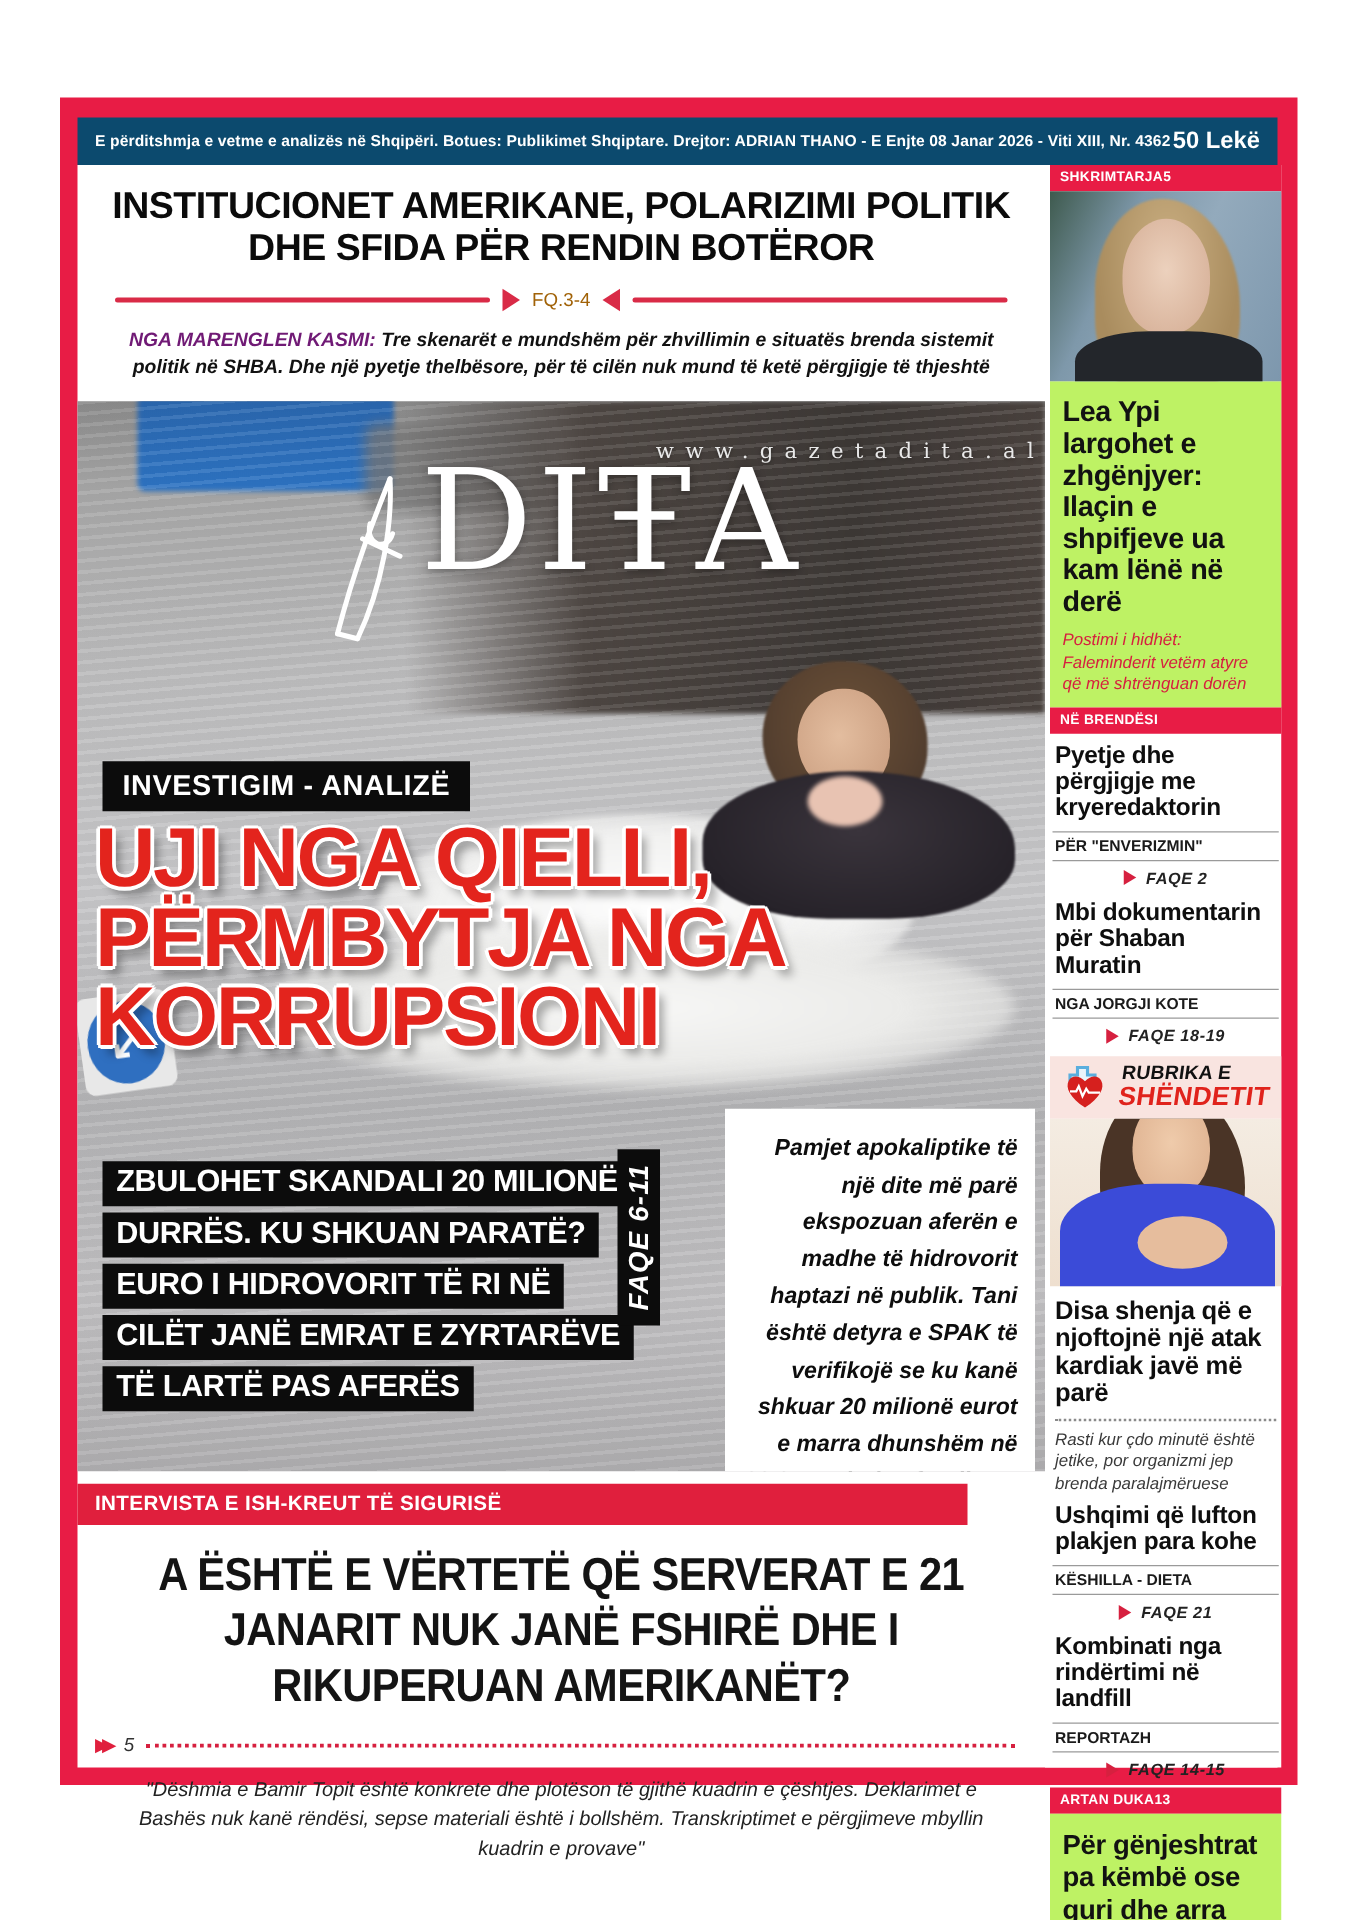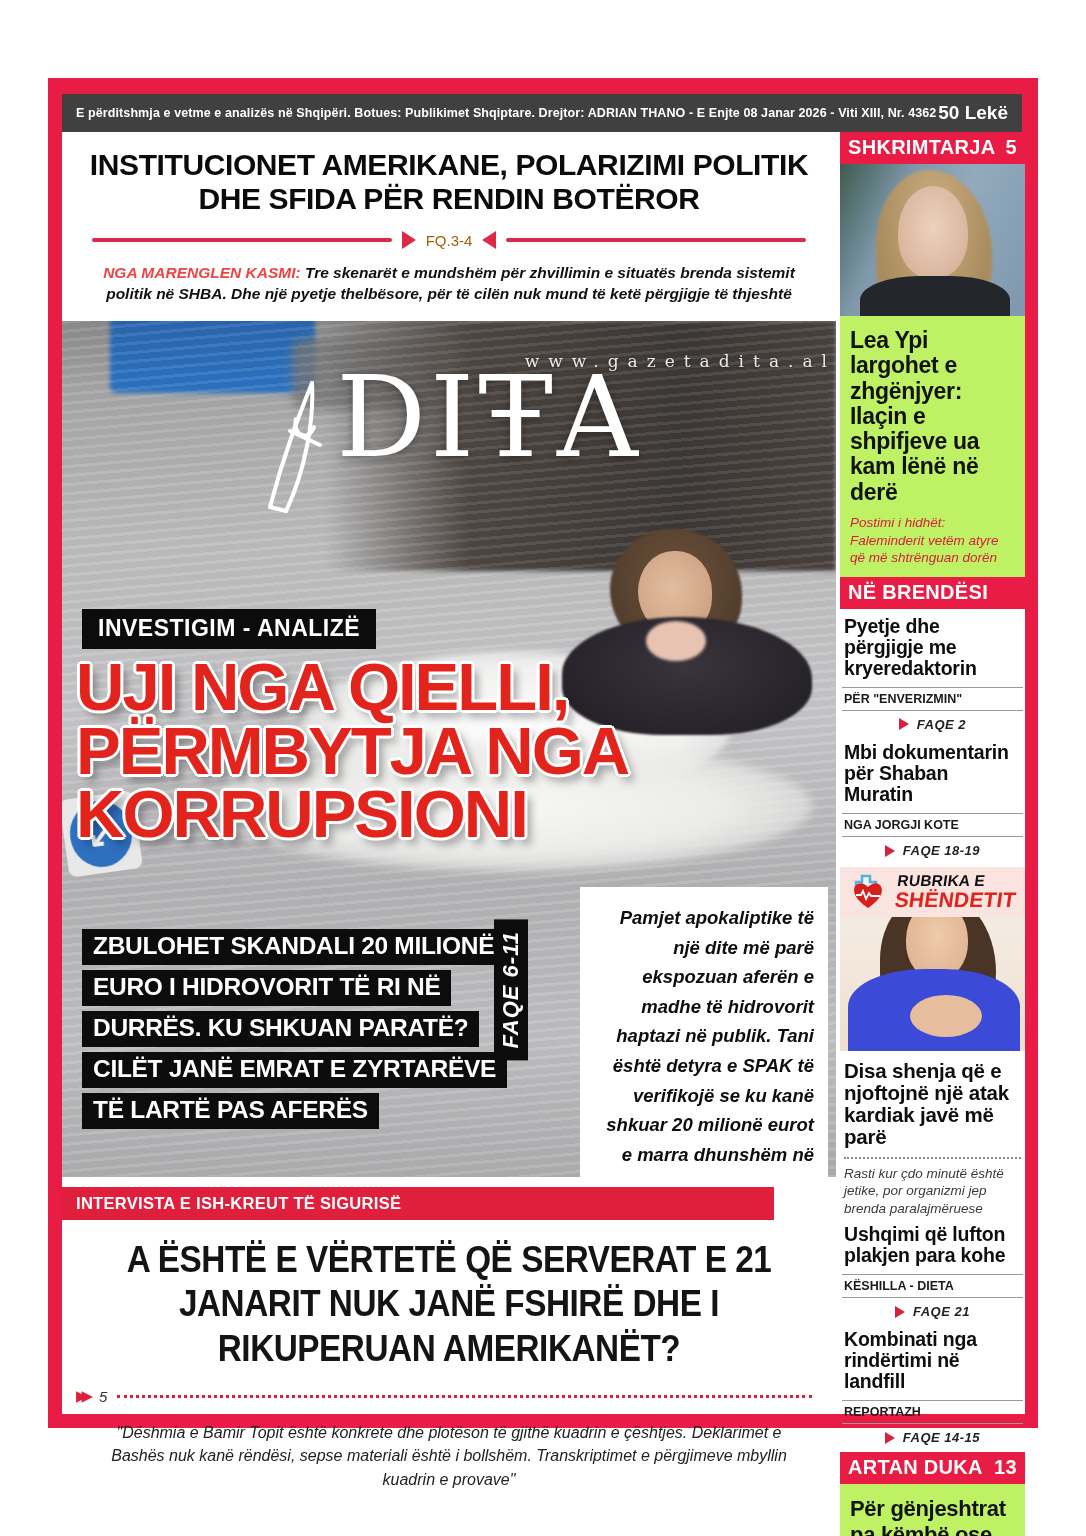--- a/index.html
+++ b/index.html
@@ -1,35 +1,35 @@
 <!DOCTYPE html>
 <html><head>
 <meta charset="utf-8">
 <style>
   html,body{margin:0;padding:0;background:#fff;}
   body{width:1086px;height:1536px;position:relative;font-family:"Liberation Sans",sans-serif;-webkit-font-smoothing:antialiased;}
   .frame{position:absolute;left:48px;top:78px;width:990px;height:1350px;background:#e81c45;box-sizing:border-box;padding:16px 16px 14px 14px;display:flex;flex-direction:column;}
-  .topbar{background:#404040;color:#fff;height:38px;display:flex;align-items:center;justify-content:space-between;padding:0 14px;flex:0 0 auto;}
+  .topbar{background:#0c4a6e;color:#fff;height:38px;display:flex;align-items:center;justify-content:space-between;padding:0 14px;flex:0 0 auto;}
   .topbar .info{font-size:12.5px;font-weight:bold;letter-spacing:.1px;}
   .topbar .price{font-size:19px;font-weight:bold;}
   .content{flex:1;display:flex;background:#fff;min-height:0;}
   .main{width:774px;flex:0 0 774px;display:flex;flex-direction:column;padding-top:16px;box-sizing:border-box;}
   .gap{width:4px;flex:0 0 4px;background:#fff;}
   .sidebar{flex:1;display:flex;flex-direction:column;min-height:0;background:#fff;}
 
   
   .lead-h1{margin:0 20px;text-align:center;font-size:30px;line-height:1.12;font-weight:900;letter-spacing:-.4px;color:#0b0b0b;}
   .divider{display:flex;align-items:center;margin:16px 30px 0;}
   .divider .line{flex:1;height:4px;background:#d92b47;border-radius:2px;}
   .tri{width:0;height:0;border-top:9px solid transparent;border-bottom:9px solid transparent;}
   .tri.right{border-left:14px solid #d92b47;margin-left:10px;}
   .tri.left{border-right:14px solid #d92b47;margin-right:10px;}
   .divider .ref{font-size:15px;font-weight:normal;color:#a16207;margin:0 10px;}
   .byline{margin:14px 40px 0;text-align:center;font-size:15.5px;font-style:italic;font-weight:bold;line-height:1.35;color:#111;}
-  .byline .who{color:#ef4444;}
+  .byline .who{color:#701a75;}
 
   .photo{position:relative;margin-top:16px;height:856px;overflow:hidden;flex:0 0 auto;
     background:linear-gradient(180deg,#8b8b8b 0%,#a6a6a6 8%,#bdbdbe 26%,#c7c7c9 46%,#b3b3b5 66%,#c0bfc1 84%,#aeadaf 100%);}
   .photo .streaks{position:absolute;inset:0;background:repeating-linear-gradient(175deg,rgba(255,255,255,.18) 0 3px,rgba(0,0,0,.05) 3px 9px);opacity:.5;}
   .darkwall{position:absolute;right:0;top:0;width:66%;height:250px;background:linear-gradient(90deg,rgba(70,62,58,0) 0%,#4e4743 28%,#3d3835 70%,#4a423e 100%);filter:blur(2px);}
   .truck{position:absolute;left:48px;top:-6px;width:205px;height:78px;background:linear-gradient(180deg,#2a66ad,#2d74c4);border-radius:6px;filter:blur(2px);}
   .graycar{position:absolute;left:230px;top:18px;width:150px;height:70px;background:#777;border-radius:10px;filter:blur(5px);opacity:.8;}
   .roadsign{position:absolute;left:2px;top:474px;width:74px;height:78px;background:#e8e8e8;border-radius:8px;display:flex;align-items:center;justify-content:center;transform:rotate(-8deg);filter:blur(.5px);}
   .roadsign .disc{width:62px;height:66px;border-radius:50%;background:#2f6fc0;color:#fff;display:flex;align-items:center;justify-content:center;font-size:34px;font-weight:bold;}
   .hair{position:absolute;left:548px;top:208px;width:132px;height:128px;background:radial-gradient(ellipse at 50% 40%,#6b5138 0%,#574130 60%,#45352a 100%);border-radius:48% 52% 46% 54%;filter:blur(1px);}
@@ -55,21 +55,21 @@
   .int-kicker{margin-top:10px;width:712px;background:#e01f3d;color:#fff;font-size:16.5px;font-weight:800;padding:7px 14px;box-sizing:border-box;letter-spacing:.3px;}
   .int-head-wrap{margin:18px 0 0;overflow:visible;}
   .int-head{text-align:center;font-size:37px;line-height:1.2;font-weight:700;color:#141414;transform:scaleX(.9);letter-spacing:-.5px;margin:0 6px;}
   .refrow{display:flex;align-items:center;margin:16px 24px 0 14px;}
   .refrow .chev{color:#e01f3d;font-size:15px;letter-spacing:-6px;margin-right:12px;}
   .refrow .num{font-size:15px;font-style:italic;color:#333;margin-right:10px;}
   .refrow .dots{flex:1;border-top:3px dotted #d6203f;}
   .quote{margin:16px 46px 0;text-align:center;font-size:16px;font-style:italic;color:#222;line-height:1.45;}
 
   
-  .sbar{background:#e81c45;color:#fff;display:flex;justify-content:space-between;align-items:center;padding:4px 8px 5px;font-size:20px;font-weight:800;flex:0 0 auto;letter-spacing:.3px;}
+  .sbar{background:#e81c45;color:#fff;display:flex;align-items:center;padding:4px 8px 5px;font-size:11px;font-weight:800;flex:0 0 auto;letter-spacing:.3px;}
   .sb-photo1{height:152px;background:linear-gradient(115deg,#3e5a4e 0%,#7e98aa 30%,#93aabc 55%,#7d97ad 100%);position:relative;overflow:hidden;flex:0 0 auto;}
   .sb-photo1 .hair1{position:absolute;left:36px;top:6px;width:116px;height:160px;background:radial-gradient(ellipse at 50% 30%,#cbb083,#a98c5e 70%);border-radius:46% 54% 40% 40%;filter:blur(1px);}
   .sb-photo1 .face1{position:absolute;left:58px;top:22px;width:70px;height:92px;background:radial-gradient(ellipse at 50% 45%,#ecd1bd,#d3ab92);border-radius:50% 50% 44% 44%;}
   .sb-photo1 .jack1{position:absolute;left:20px;top:112px;width:150px;height:60px;background:#23262b;border-radius:40% 40% 0 0;}
   .ybox{background:#bef264;padding:12px 10px 10px;flex:0 0 auto;}
   .ybox .ytitle{font-size:23px;font-weight:800;line-height:1.1;color:#121212;letter-spacing:-.3px;}
   .ybox .ynote{margin-top:9px;font-size:13.5px;font-style:italic;line-height:1.3;color:#d6203f;}
   .sb-sec{padding:0 2px;}
   .sb-item{padding:7px 0 0;}
   .sb-title{font-size:19.5px;font-weight:800;line-height:1.08;color:#0e0e0e;letter-spacing:-.2px;padding:0 2px;}
@@ -148,22 +148,22 @@
         <div class="kicker-box">INVESTIGIM - ANALIZË</div>
 
         <div class="red-head">
           <div>UJI NGA QIELLI,</div>
           <div>PËRMBYTJA NGA</div>
           <div>KORRUPSIONI</div>
         </div>
 
         <div class="sub-stack">
           <span>ZBULOHET SKANDALI 20 MILIONË</span>
+          <span>DURRËS. KU SHKUAN PARATË?</span>
           <span>EURO I HIDROVORIT TË RI NË</span>
-          <span>DURRËS. KU SHKUAN PARATË?</span>
           <span>CILËT JANË EMRAT E ZYRTARËVE</span>
           <span>TË LARTË PAS AFERËS</span>
         </div>
 
         <div class="page-tag">FAQE  6-11</div>
 
         <div class="excerpt">Pamjet apokaliptike të një dite më parë ekspozuan aferën e madhe të hidrovorit haptazi në publik. Tani është detyra e SPAK të verifikojë se ku kanë shkuar 20 milionë eurot e marra dhunshëm në 99.9 përqind të fondit me tender pa garë</div>
       </div>
 
       <div class="int-kicker">INTERVISTA E ISH-KREUT TË SIGURISË</div>

